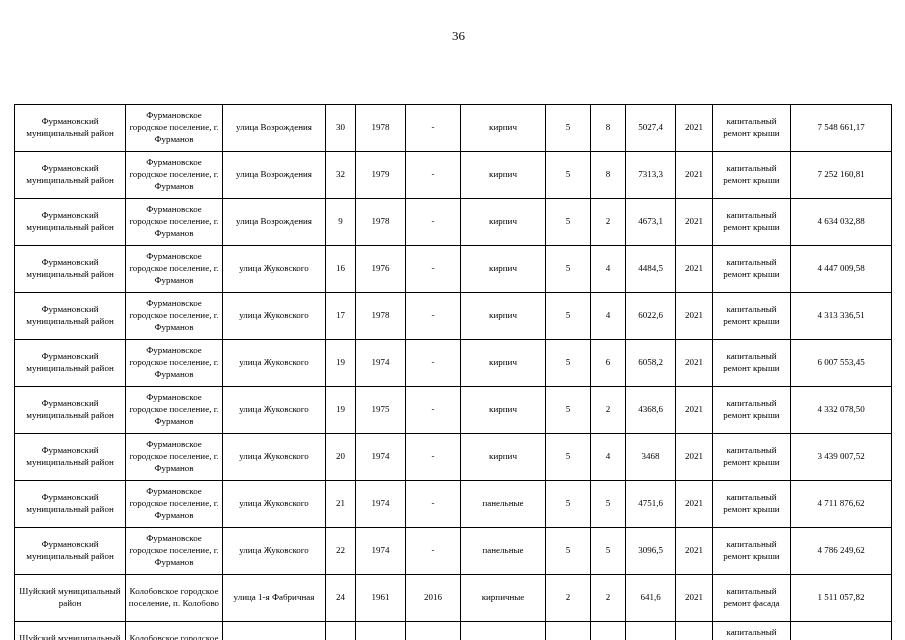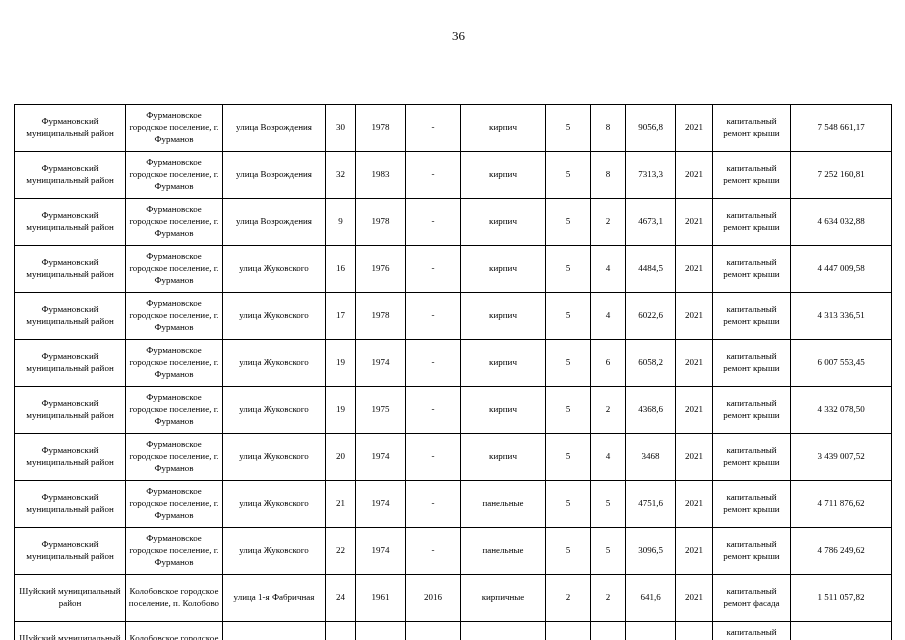--- a/index.html
+++ b/index.html
@@ -70,31 +70,31 @@
         <tr>
           <td>Фурмановский муниципальный район</td>
           <td>Фурмановское городское поселение, г. Фурманов</td>
           <td>улица Возрождения</td>
           <td>30</td>
           <td>1978</td>
           <td>-</td>
           <td>кирпич</td>
           <td>5</td>
           <td>8</td>
-          <td>9056,8</td>
+          <td>5027,4</td>
           <td>2021</td>
           <td>капитальный ремонт крыши</td>
           <td>7 548 661,17</td>
         </tr>
         <tr>
           <td>Фурмановский муниципальный район</td>
           <td>Фурмановское городское поселение, г. Фурманов</td>
           <td>улица Возрождения</td>
           <td>32</td>
-          <td>1983</td>
+          <td>1979</td>
           <td>-</td>
           <td>кирпич</td>
           <td>5</td>
           <td>8</td>
           <td>7313,3</td>
           <td>2021</td>
           <td>капитальный ремонт крыши</td>
           <td>7 252 160,81</td>
         </tr>
         <tr>

